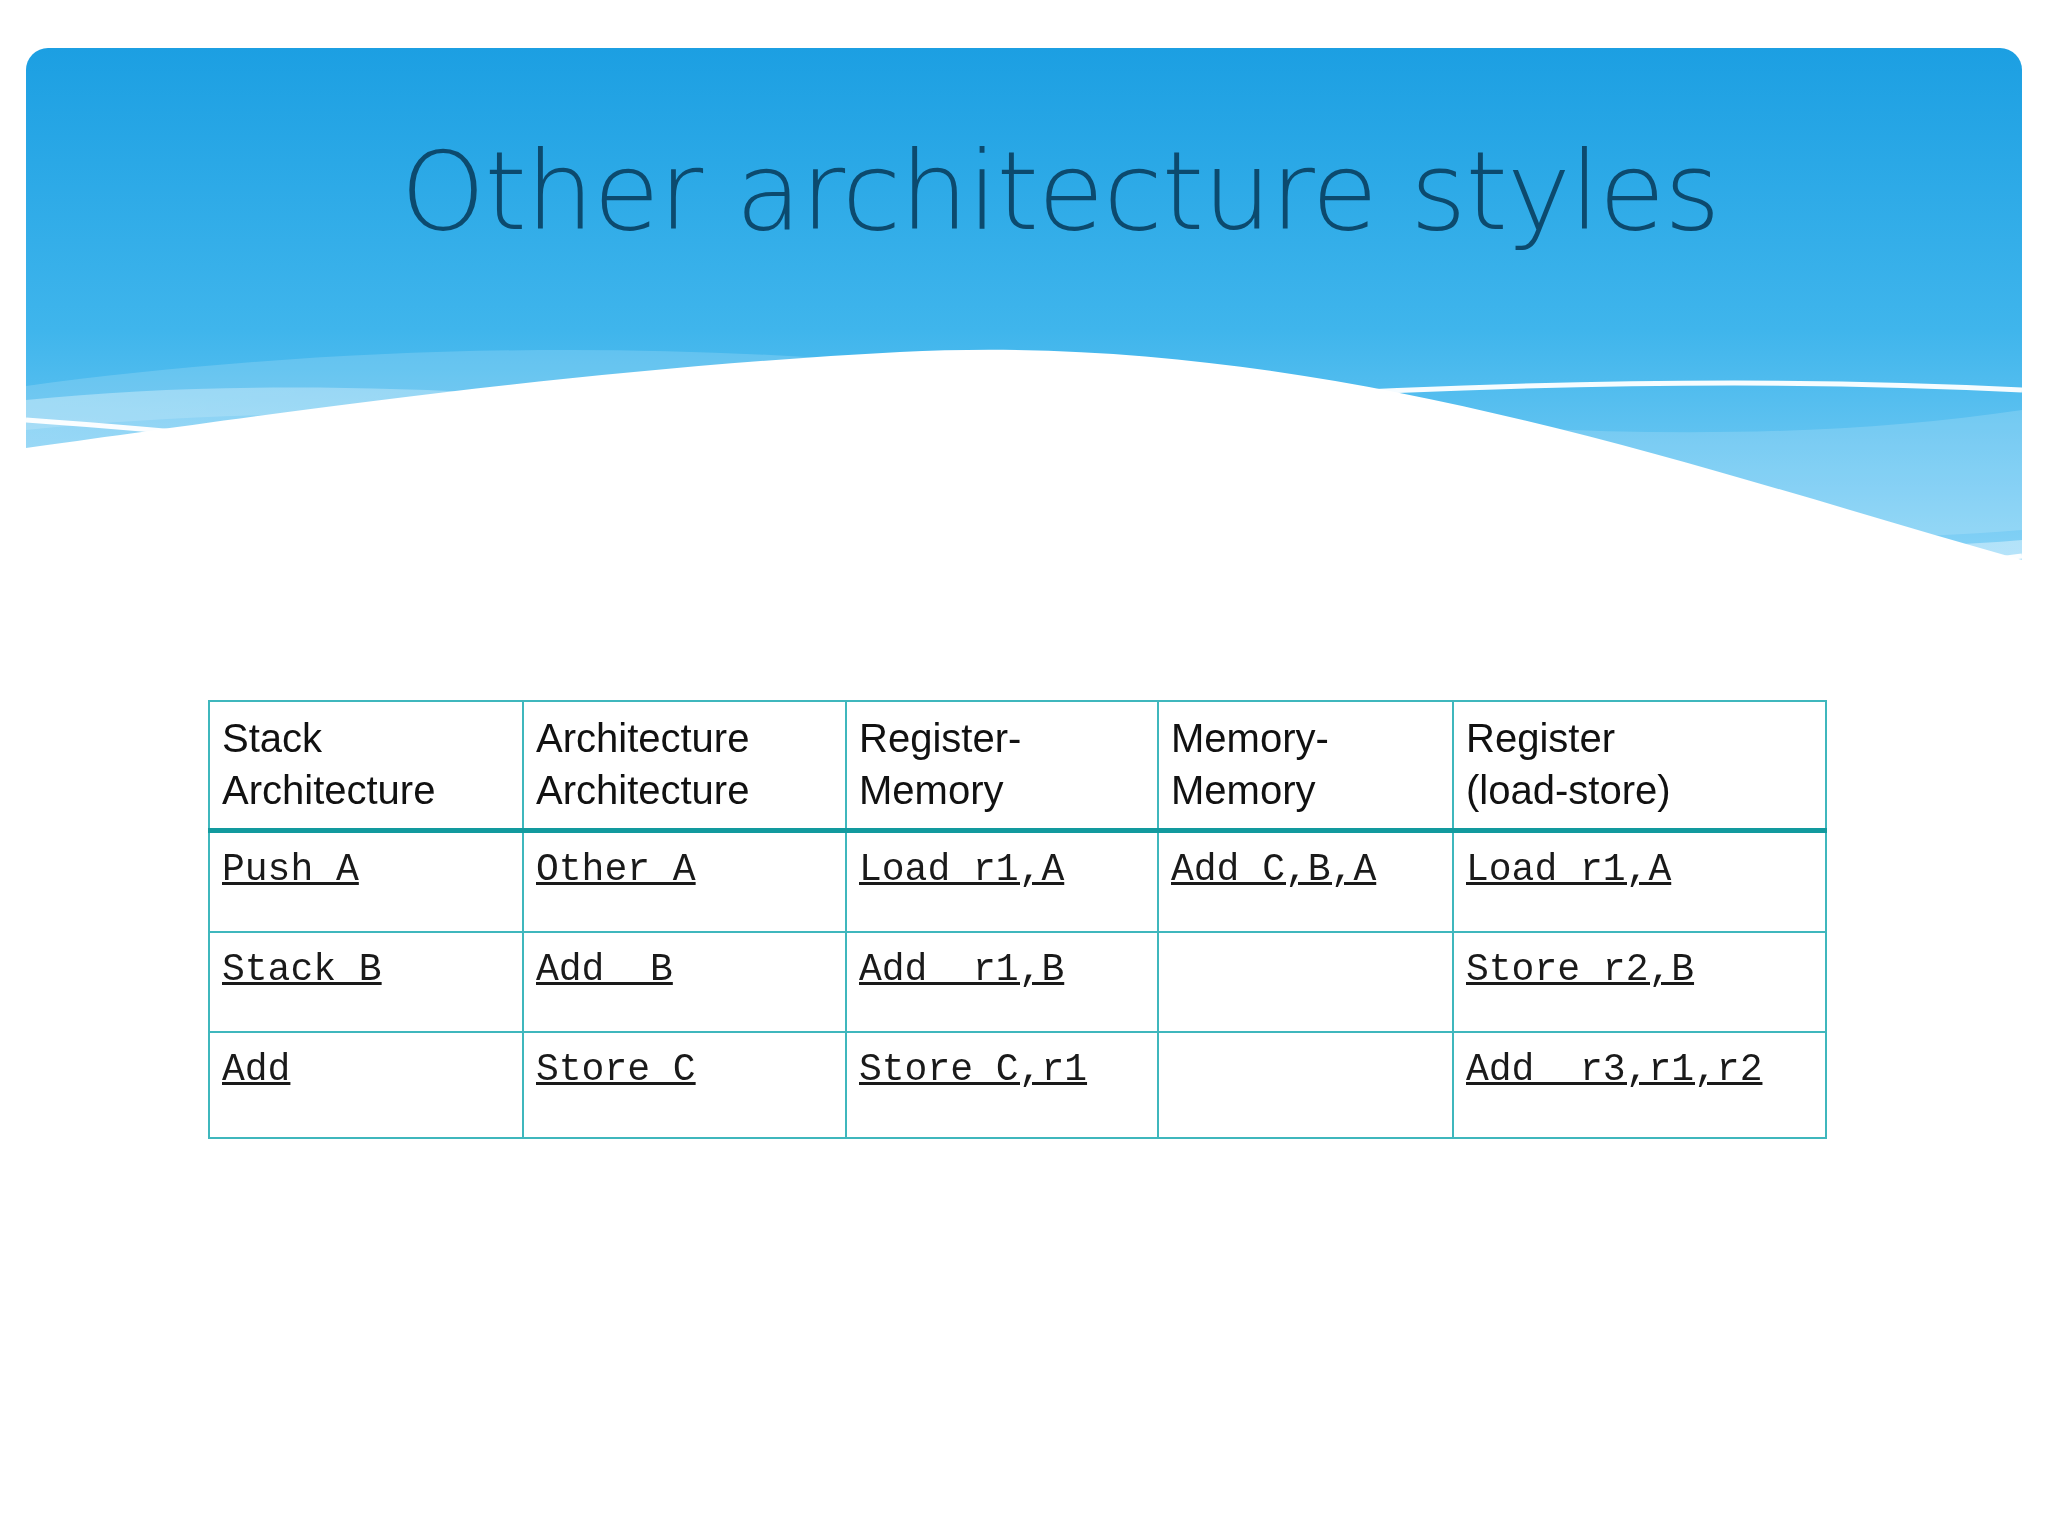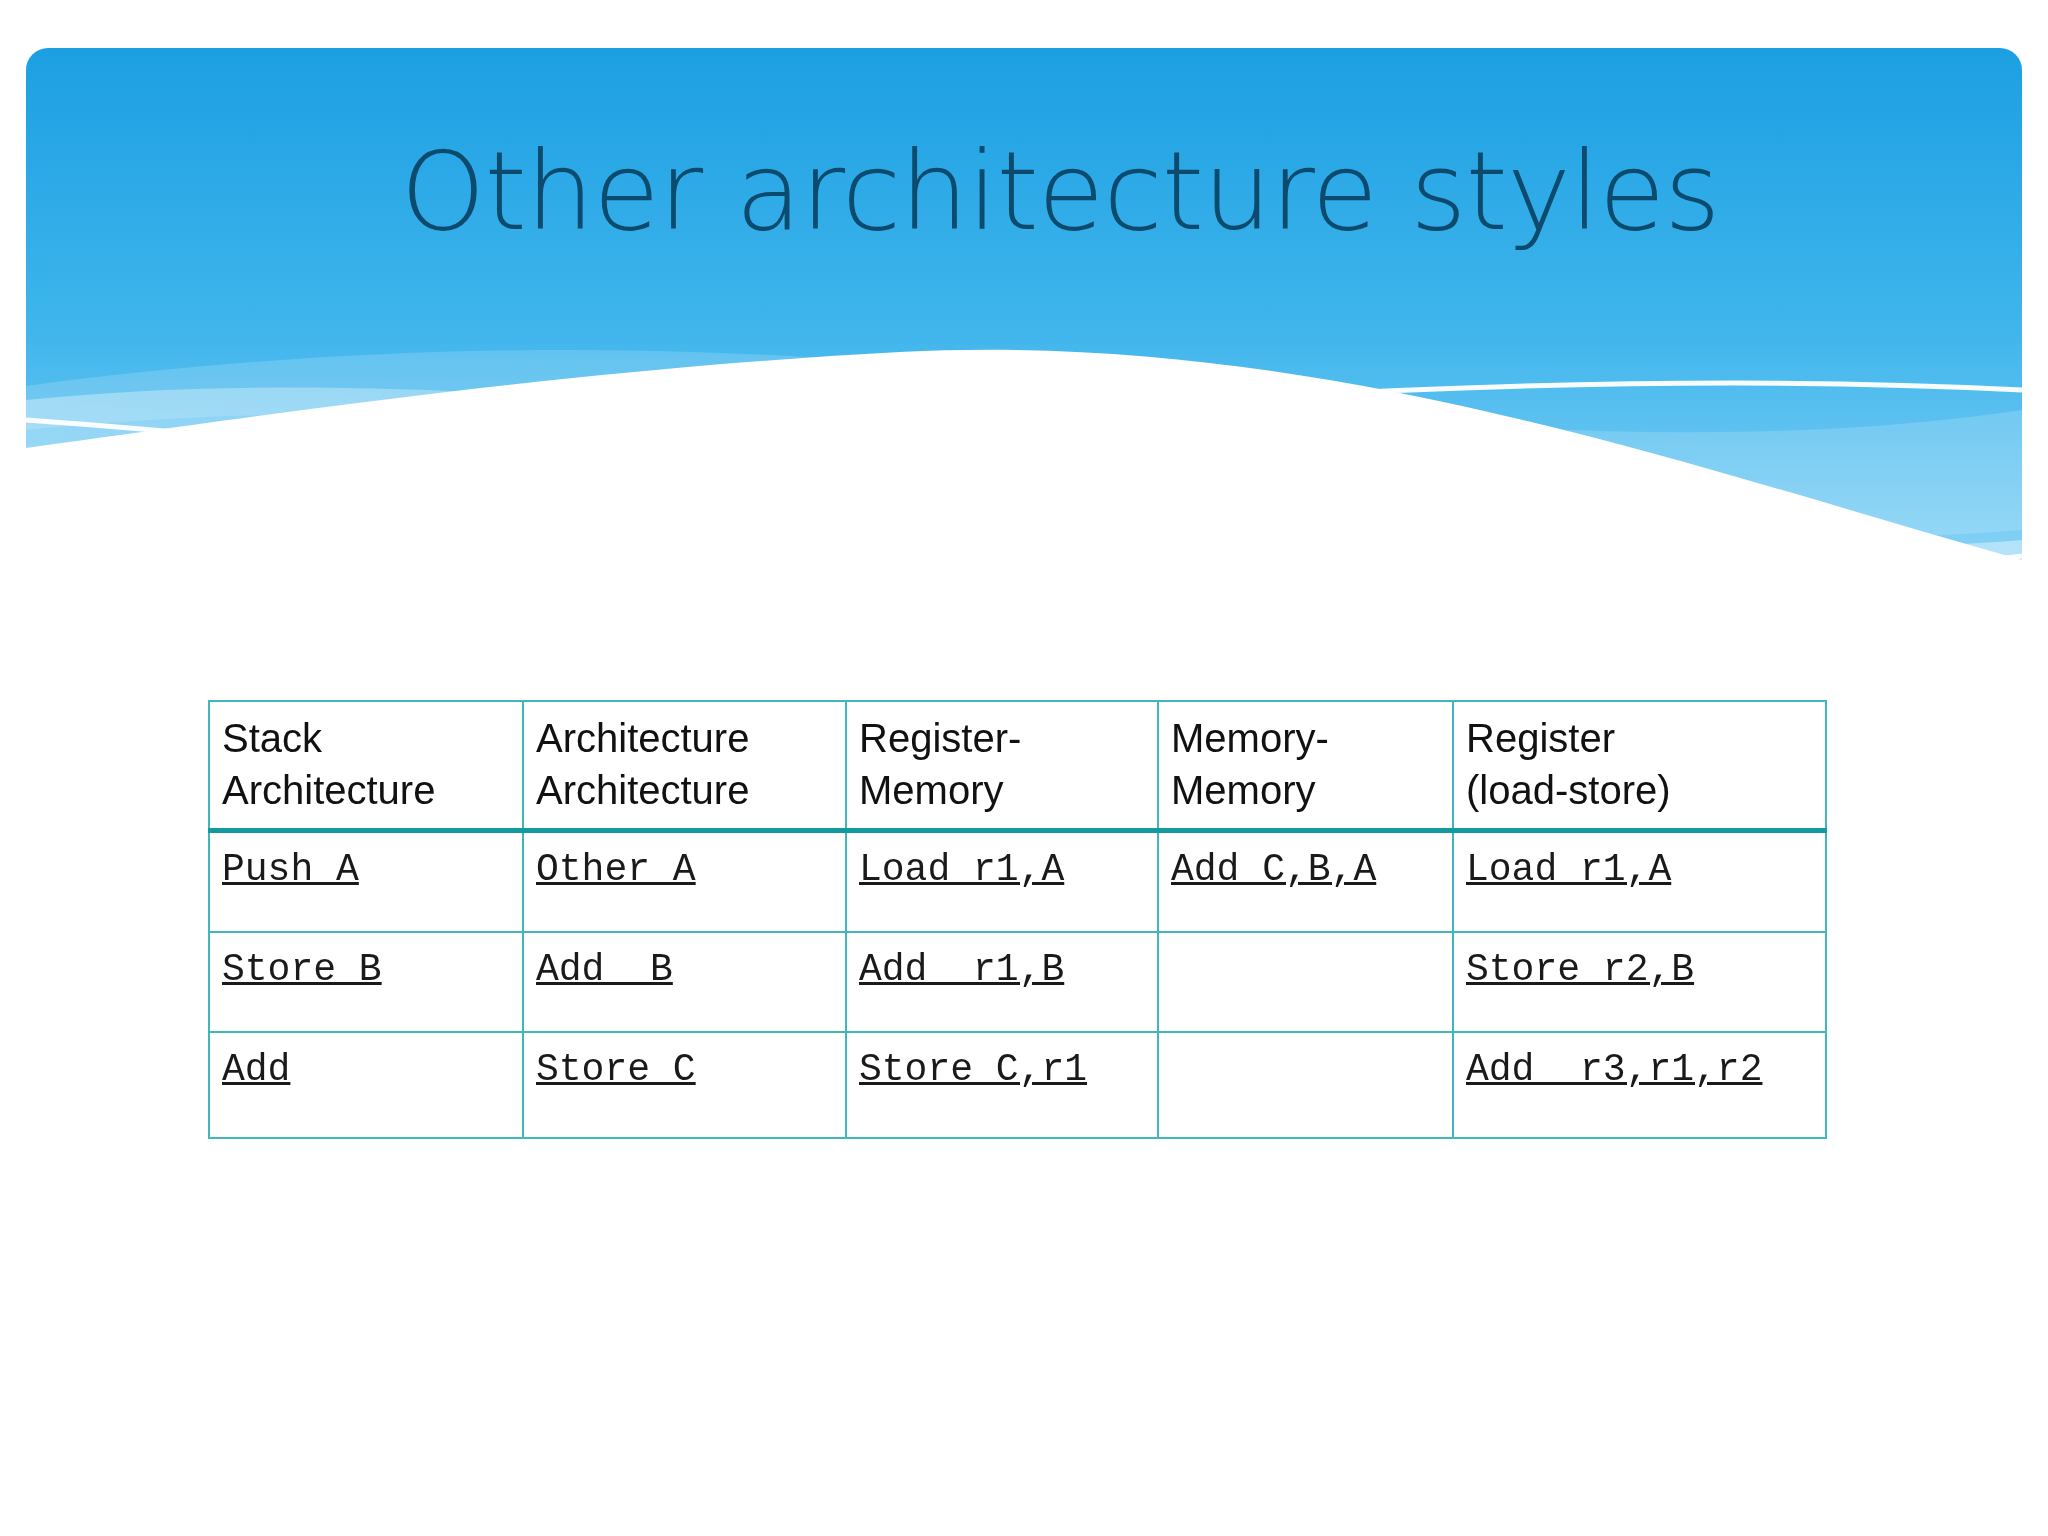--- a/index.html
+++ b/index.html
@@ -189,21 +189,21 @@
     </thead>
     <tbody>
       <tr>
         <td>Push A</td>
         <td>Other A</td>
         <td>Load r1,A</td>
         <td>Add C,B,A</td>
         <td>Load r1,A</td>
       </tr>
       <tr>
-        <td>Store B</td>
+        <td>Stack B</td>
         <td>Add  B</td>
         <td>Add  r1,B</td>
         <td></td>
         <td>Store r2,B</td>
       </tr>
       <tr>
         <td>Add</td>
         <td>Store C</td>
         <td>Store C,r1</td>
         <td></td>

